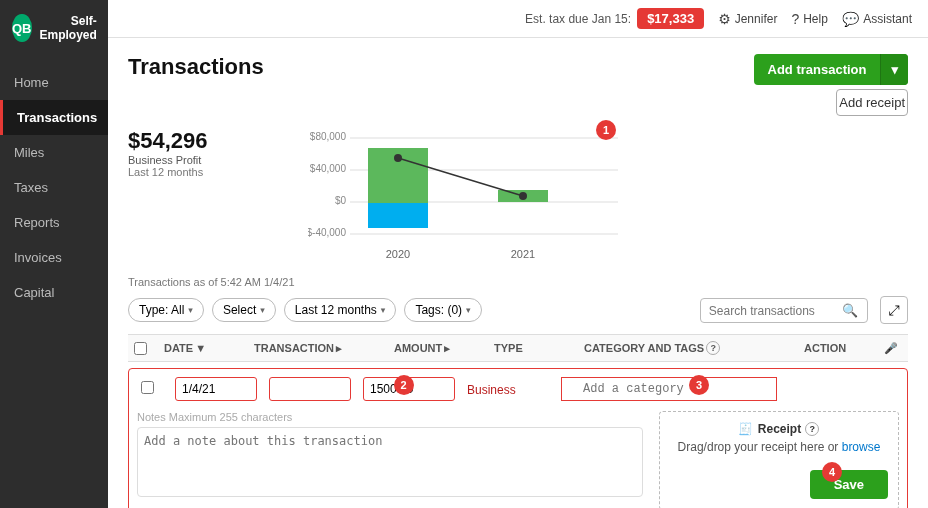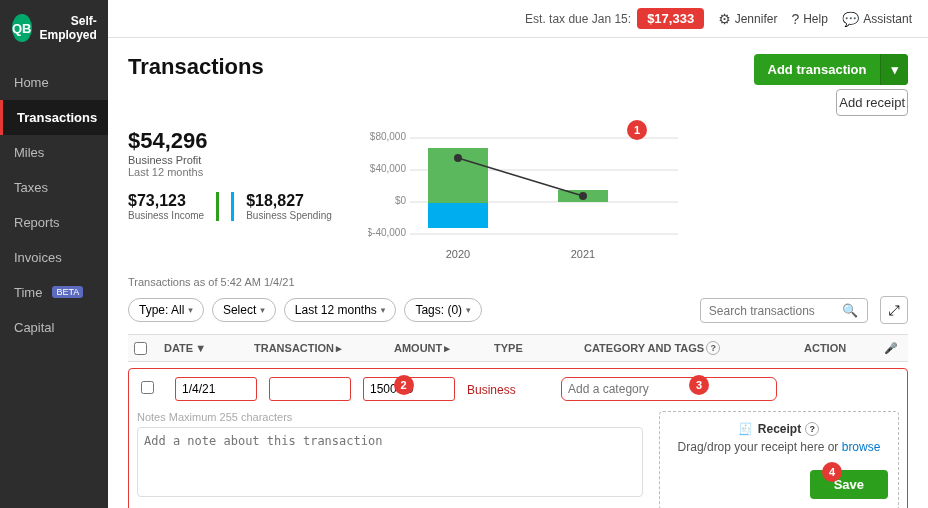--- a/index.html
+++ b/index.html
@@ -122,21 +122,21 @@
       align-items: center; gap: 4px;
     }
     .row-fields > div { padding: 0 4px; }
     .field-input {
       border: 1px solid #e53935; border-radius: 3px; padding: 4px 6px; font-size: 12px; width: 100%; outline: none;
     }
     .field-business {
       font-size: 12px; color: #b91c1c;
     }
     .field-category {
-      border: 1px solid #e53935; border-radius: 6px; padding: 4px 6px; font-size: 12px; width: 100%; outline: none; color: #aaa;
+      border: 1px solid #e53935; border-radius: 0; padding: 4px 21px; font-size: 12px; width: 100%; outline: none; color: #aaa; font-family: Liberation Mono, monospace;
     }
 
     
     .row-detail { margin-top: 10px; display: flex; gap: 16px; }
     .notes-section { flex: 1; }
     .notes-label { font-size: 11px; color: #555; margin-bottom: 4px; }
     .notes-label span { color: #aaa; font-weight: 400; }
     .notes-area {
       width: 100%; height: 70px; border: 1px solid #ddd; border-radius: 4px; padding: 6px;
       font-size: 12px; color: #aaa; resize: none; outline: none;
@@ -174,24 +174,20 @@
     <div class="logo-icon">QB</div>
     <div class="sidebar-brand">Self-Employed</div>
   </div>
   <nav class="sidebar-nav">
     <div class="sidebar-item">Home</div>
     <div class="sidebar-item active">Transactions</div>
     <div class="sidebar-item">Miles</div>
     <div class="sidebar-item">Taxes</div>
     <div class="sidebar-item">Reports</div>
     <div class="sidebar-item">Invoices</div>
-    <div class="sidebar-item">
-      <span>Time</span>
-      <span class="badge">BETA</span>
-    </div>
     <div class="sidebar-item">Capital</div>
   </nav>
 </div>
 
 <div class="main">
 
   <div class="topbar">
     <div class="topbar-tax">
       <span class="topbar-tax-label">Est. tax due Jan 15:</span>
       <span class="topbar-tax-amount">$17,333</span>
@@ -221,30 +217,20 @@
         </button>
         <button class="btn-add-receipt">Add receipt</button>
       </div>
     </div>
 
     <div style="display:flex; gap:20px; margin-bottom:8px;">
       <div class="summary-main">
         <div class="summary-big">$54,296</div>
         <div class="summary-label">Business Profit</div>
         <div class="summary-sublabel">Last 12 months</div>
-        <div class="summary-secondary" style="margin-top:14px;">
-          <div class="summary-item">
-            <div class="summary-item-amount">$73,123</div>
-            <div class="summary-item-label">Business Income</div>
-          </div>
-          <div class="summary-item">
-            <div class="summary-item-amount">$18,827</div>
-            <div class="summary-item-label">Business Spending</div>
-          </div>
-        </div>
       </div>
 
       <div class="chart-wrap" style="flex:1; position:relative;">
 
         <div class="callout" style="top:-8px; left:48%;">1</div>
         <svg width="320" height="140" style="display:block;">
 
           <text x="38" y="12" font-size="10" fill="#888" text-anchor="end">$80,000</text>
           <text x="38" y="44" font-size="10" fill="#888" text-anchor="end">$40,000</text>
           <text x="38" y="76" font-size="10" fill="#888" text-anchor="end">$0</text>

